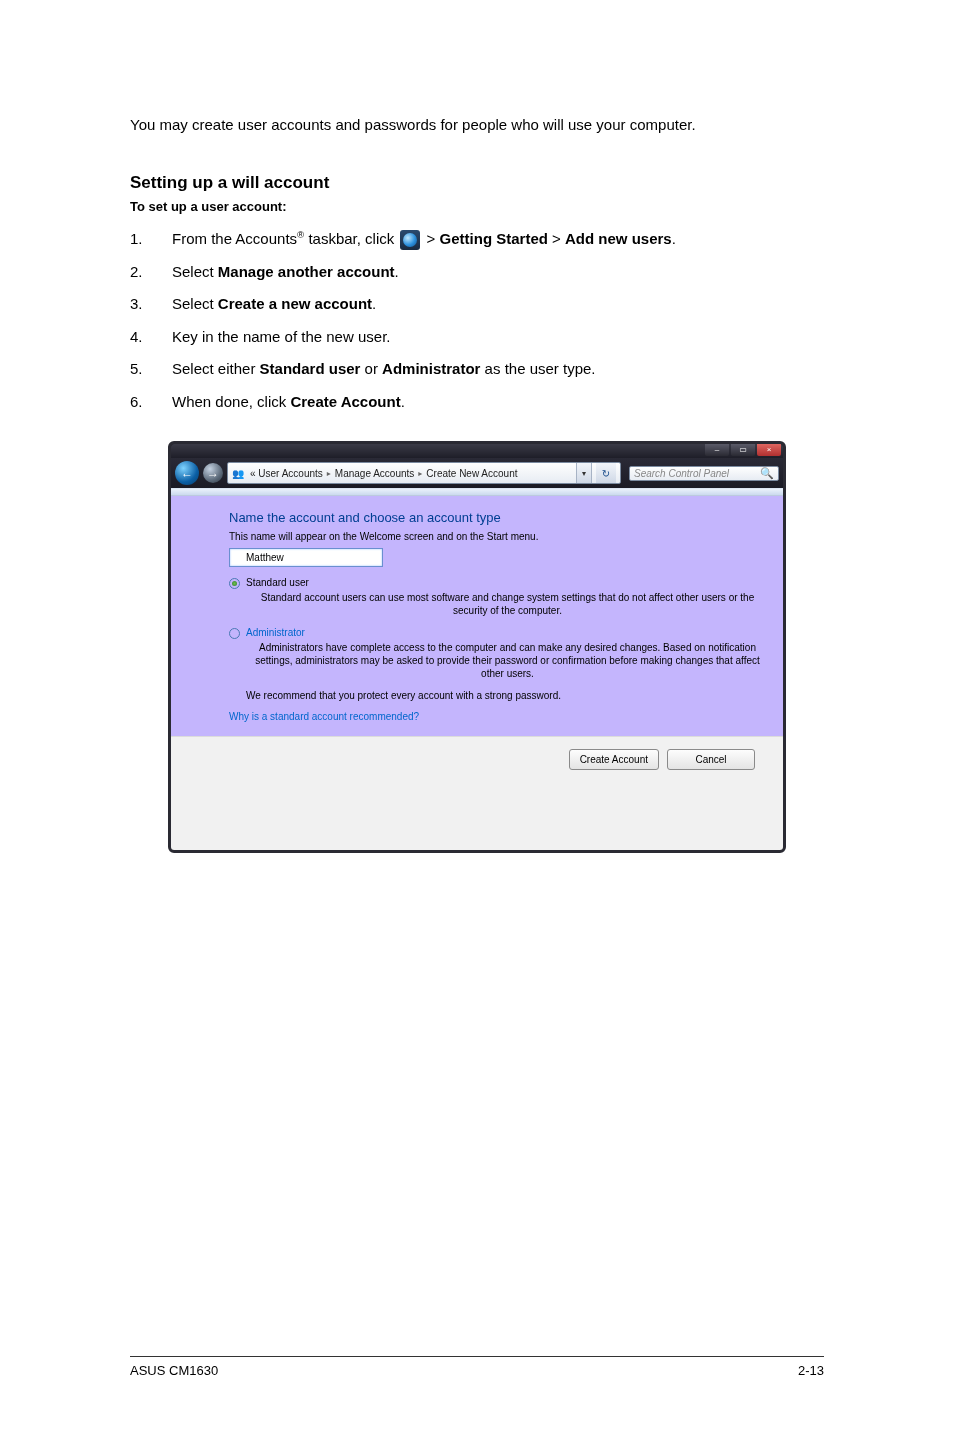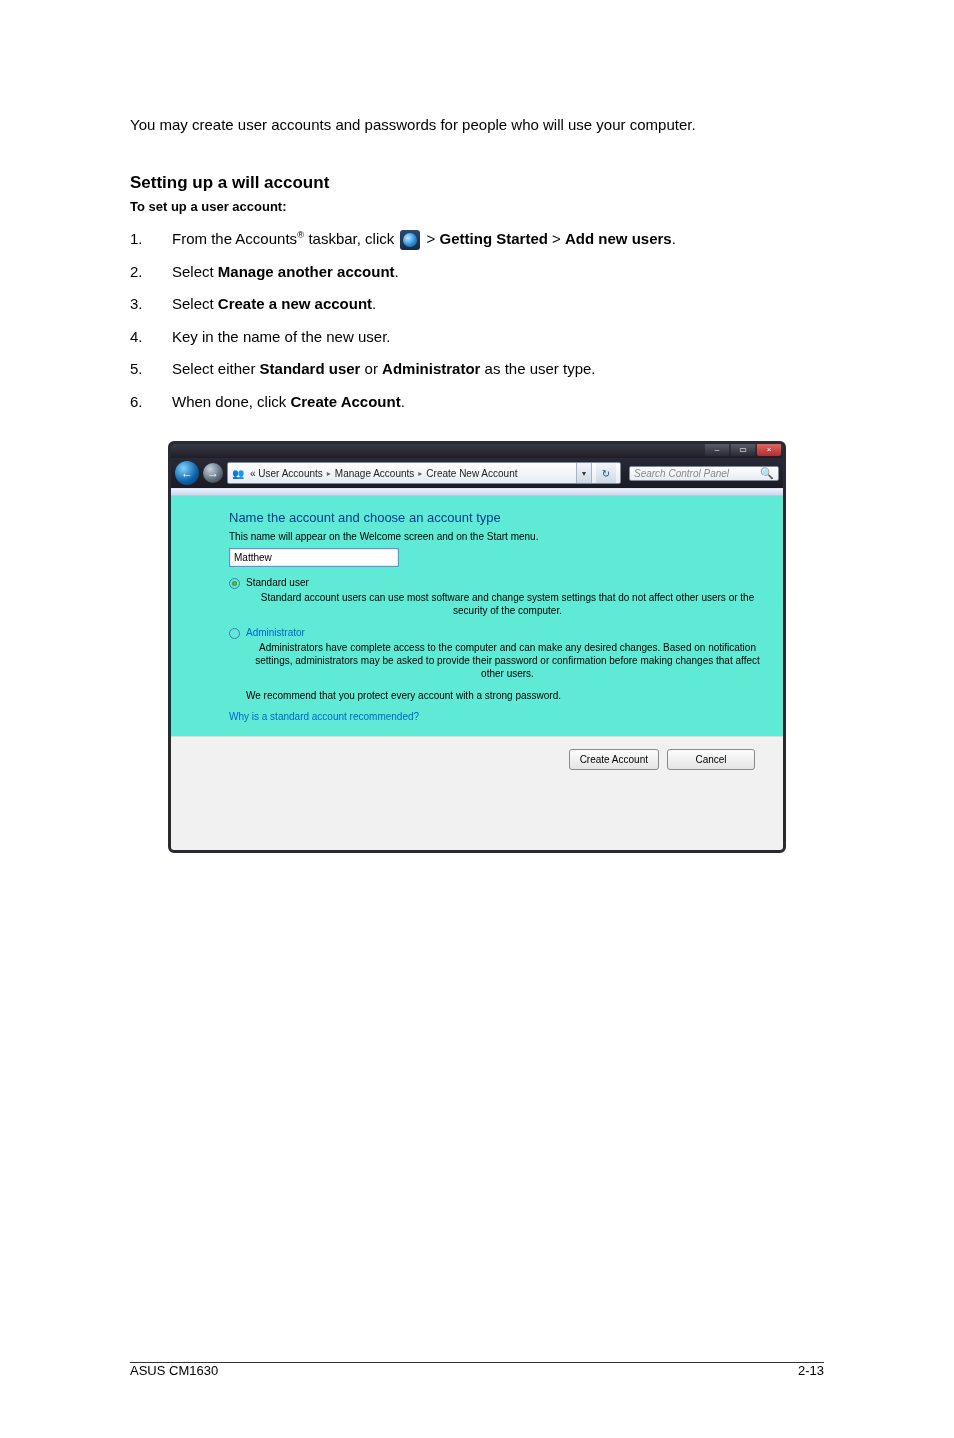--- a/index.html
+++ b/index.html
@@ -155,40 +155,40 @@
     justify-content: space-between;
   }
   .searchbox .mag { color:#1a4c8b; font-style:normal; font-size:11px; }
   .menubar {
     height: 8px;
     background: linear-gradient(#eaf1fb,#cbd9ee);
     border-top:1px solid #dbe5f3;
     border-bottom:1px solid #bccadf;
   }
   .content-area {
-    background:#5eead4;
+    background:#c4b5fd;
     padding: 14px 14px 14px 58px;
     font-size: 10px;
     color:#000;
   }
   .content-area h4 {
     color:#003e92;
     font-weight:normal;
     font-size:13px;
     margin:0 0 6px 0;
   }
   .content-area .subline {
     font-size:10px; margin-bottom:6px;
   }
   .name-input {
-    width: 170px;
+    width: 154px;
     border:1px solid #6a8fd0;
     box-shadow: inset 0 0 2px #8fb8ff;
     height:19px;
-    padding:2px 4px;
+    padding:2px 16px;
     font-size:10px;
     color:#000;
     outline:none;
   }
   .radio-row {
     display:flex;align-items:flex-start;gap:6px;margin-top:10px;
   }
   .radio-dot {
     width:11px;height:11px;border:1px solid #4a79b4;border-radius:50%;
     display:flex;align-items:center;justify-content:center;
@@ -219,20 +219,21 @@
     border:1px solid #8a8a8a;
     border-radius:3px;
     padding:0 10px;
     display:flex;align-items:center;justify-content:center;
   }
   .footer {
     position: absolute;
     bottom: 60px;
     left: 130px; right: 130px;
     border-top: 1px solid #333;
+    padding-top: 6px;
     display:flex;justify-content:space-between;
     font-size: 13px;
   }
 </style>
 </head>
 <body>
 
 <div class="page">
 
   <p class="intro">You may create user accounts and passwords for people who will use your computer.</p>

